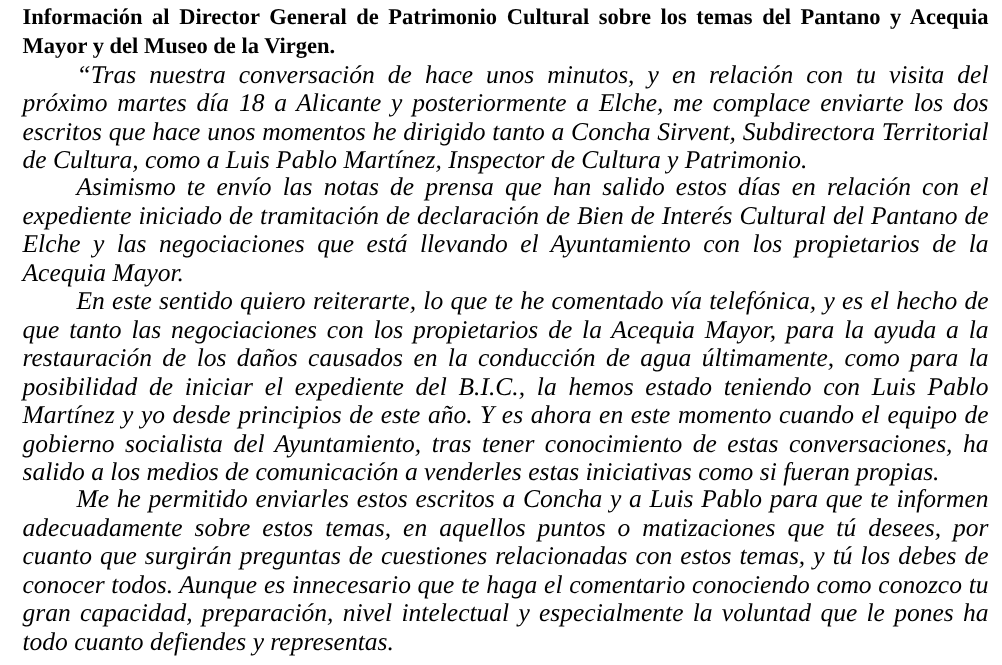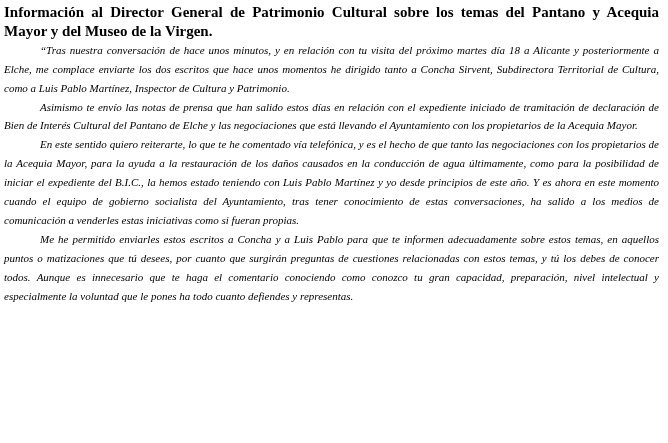--- a/index.html
+++ b/index.html
@@ -9,21 +9,21 @@
   }
   body {
     width: 668px;
     height: 443px;
     overflow: hidden;
   }
   .page {
     box-sizing: border-box;
     width: 668px;
     height: 443px;
-    padding: 3px 9px 0 4px;
+    padding: 3px 9px 0 15px;
     font-family: "Liberation Serif", "DejaVu Serif", serif;
     color: #000000;
     background: #ffffff;
   }
   .doc-title {
     margin: 0;
     font-size: 15px;
     font-weight: 700;
     font-style: normal;
     line-height: 18.9px;
@@ -33,21 +33,21 @@
     margin: 0;
     font-size: 15px;
     font-weight: 400;
     font-style: normal;
     line-height: 18.9px;
     text-align: justify;
     text-indent: 36px;
   }
   .para {
     margin: 0;
-    font-size: 11px;
+    font-size: 17px;
     font-weight: 400;
     font-style: italic;
     line-height: 18.9px;
     text-align: justify;
     text-indent: 36px;
   }
 </style>
 </head>
 <body>
 

